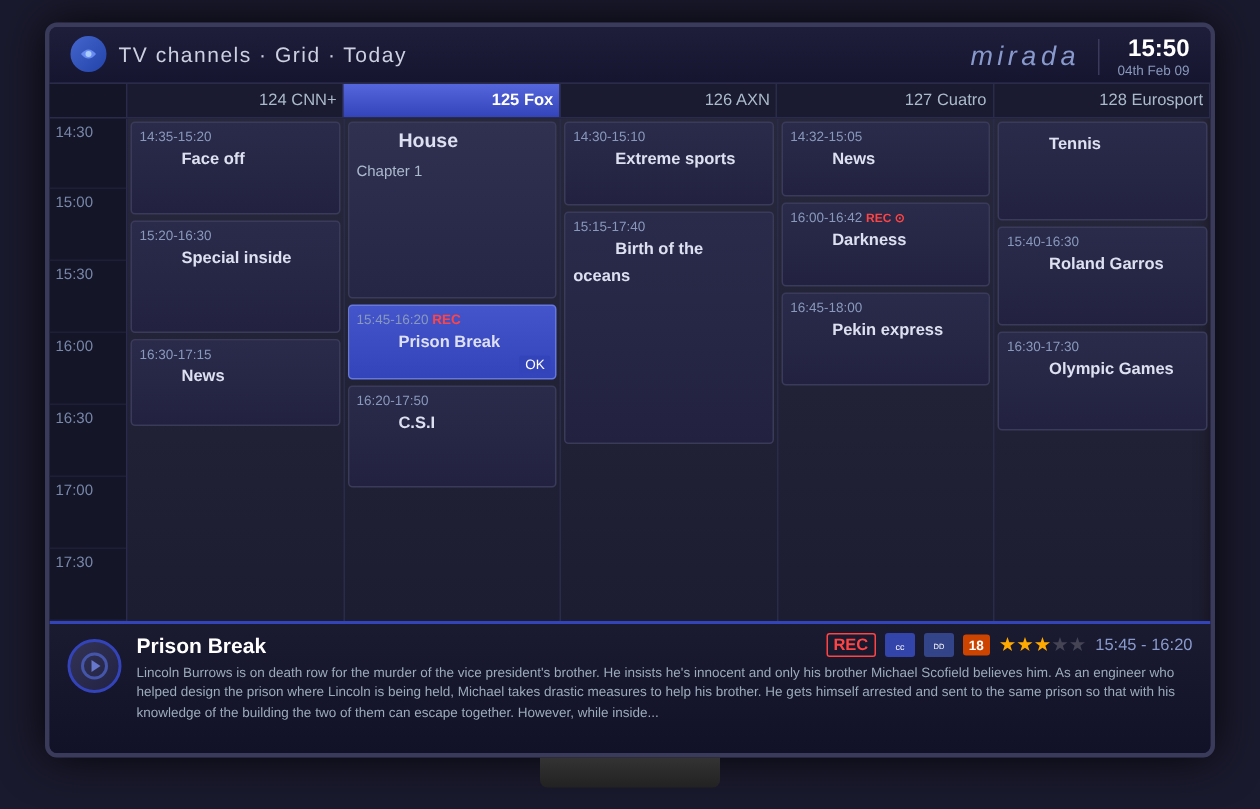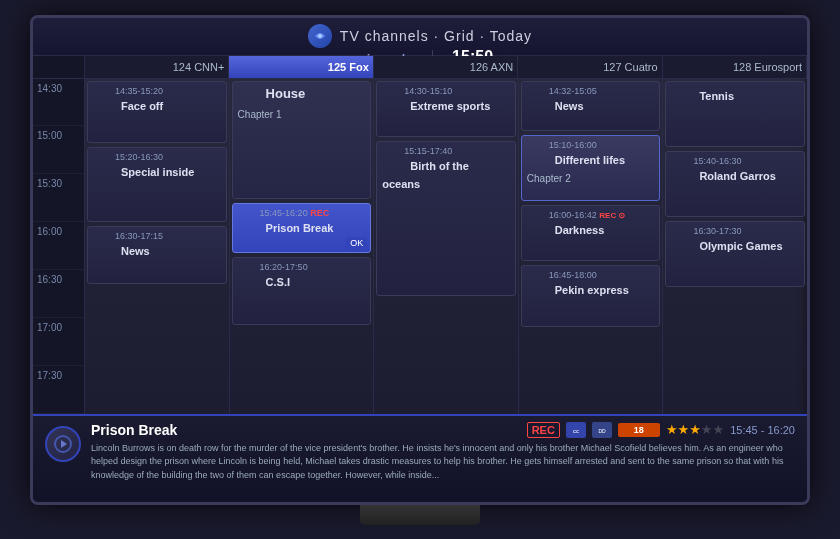--- a/index.html
+++ b/index.html
@@ -30,25 +30,24 @@
       height: 20px;
       background: linear-gradient(180deg, #333 0%, #222 100%);
       border-radius: 0 0 5px 5px;
       margin: 0 auto;
     }
     
     .header {
       background: linear-gradient(180deg, #1e1e3a 0%, #151530 100%);
       padding: 6px 14px;
       display: flex;
-      align-items: center;
+      align-items: flex-start;
       justify-content: space-between;
       border-bottom: 1px solid #2a2a4a;
       height: 38px;
-      flex-direction: column;
     }
     .header-left {
       display: flex;
       align-items: center;
       gap: 8px;
     }
     .logo-icon {
       width: 24px;
       height: 24px;
       background: linear-gradient(135deg, #4466cc, #2244aa);
@@ -165,21 +164,20 @@
       position: relative;
     }
     .program-block.selected {
       background: linear-gradient(180deg, #4455cc 0%, #3344bb 100%);
       border-color: #6677dd;
     }
     .prog-time {
       color: #8899bb;
       font-size: 9px;
       display: block;
-      margin-left: 22px;
     }
     .prog-title {
       color: #dde0f0;
       font-size: 11px;
       font-weight: bold;
       line-height: 1.3;
       padding-left: 28px;
     }
     .prog-subtitle {
       color: #aabbcc;
@@ -257,21 +255,21 @@
       align-items: center;
       justify-content: center;
       color: white;
       font-size: 8px;
     }
     .badge-age {
       background: #cc4400;
       color: white;
       font-size: 9px;
       font-weight: bold;
-      padding: 2px 16px;
+      padding: 2px 4px;
       border-radius: 2px;
     }
     .info-time {
       color: #8899cc;
       font-size: 11px;
       white-space: nowrap;
     }
     .info-desc {
       color: #9aabbb;
       font-size: 9px;
@@ -377,25 +375,20 @@
         <div class="program-block" style="height:155px;">
           <span class="prog-time">15:15-17:40</span>
           <span class="prog-title">Birth of the oceans</span>
         </div>
       </div>
 
       <div class="channel-col">
         <div class="program-block" style="height:50px;">
           <span class="prog-time">14:32-15:05</span>
           <span class="prog-title">News</span>
-        </div>
-        <div class="program-block" style="height:66px; background: linear-gradient(180deg,#3a3a60 0%,#2a2a50 100%); border-color:#5566cc;">
-          <span class="prog-time">15:10-16:00</span>
-          <span class="prog-title">Different lifes</span>
-          <span class="prog-subtitle">Chapter 2</span>
         </div>
         <div class="program-block" style="height:56px; position:relative;">
           <span class="prog-time">16:00-16:42 <span style="color:#ff4444; font-weight:bold; font-size:8px;">REC ⊙</span></span>
           <span class="prog-title">Darkness</span>
         </div>
         <div class="program-block" style="height:62px;">
           <span class="prog-time">16:45-18:00</span>
           <span class="prog-title">Pekin express</span>
         </div>
       </div>

